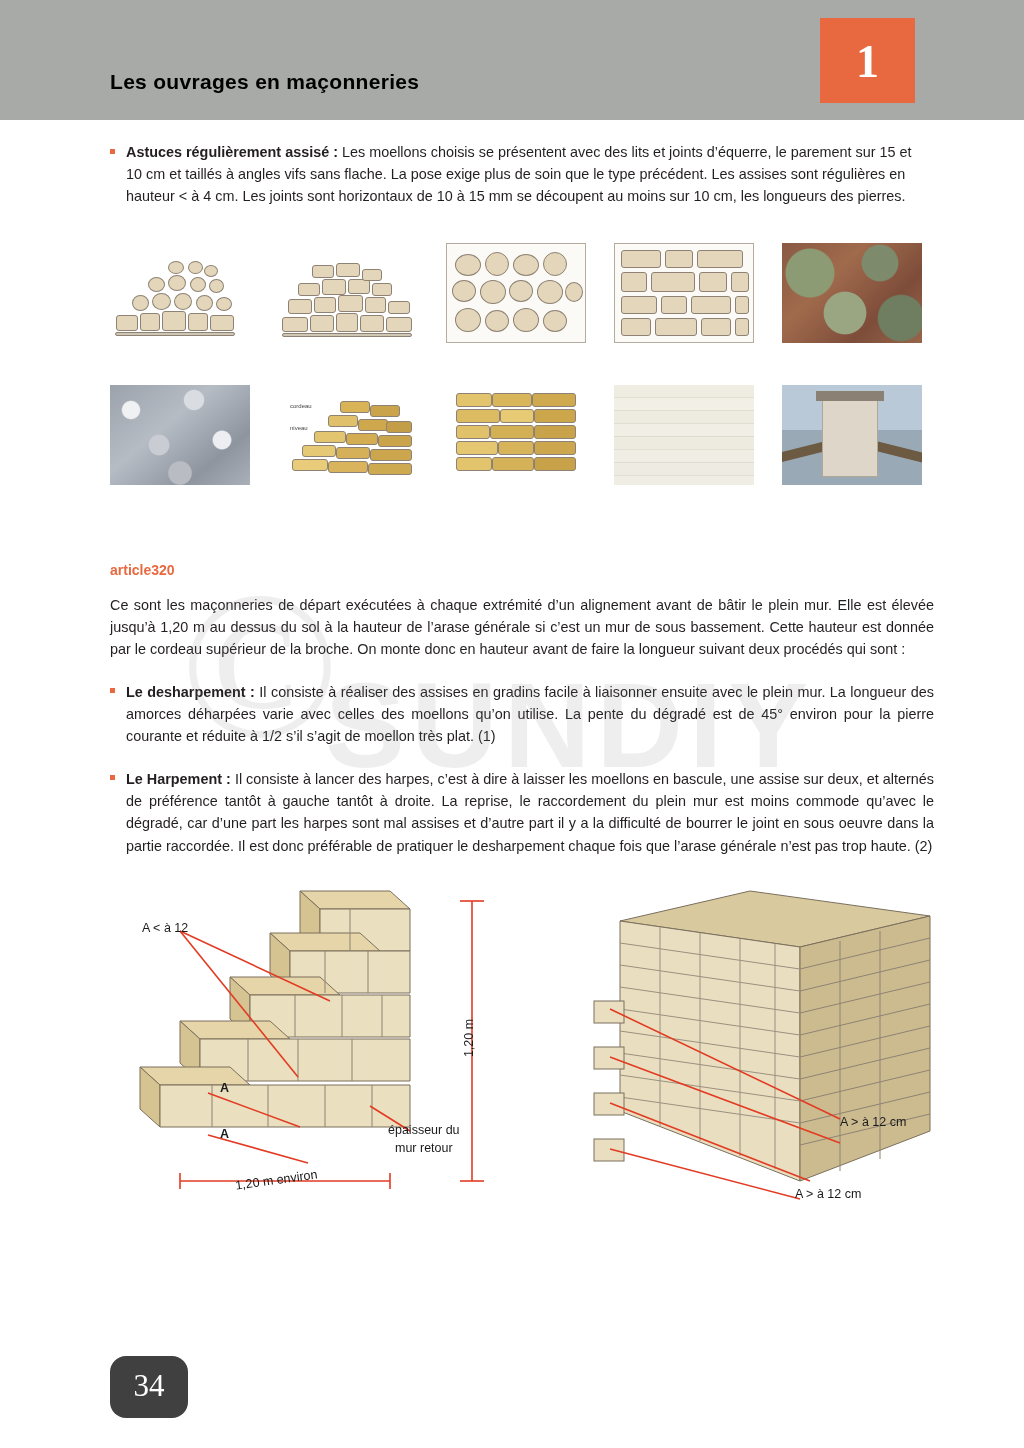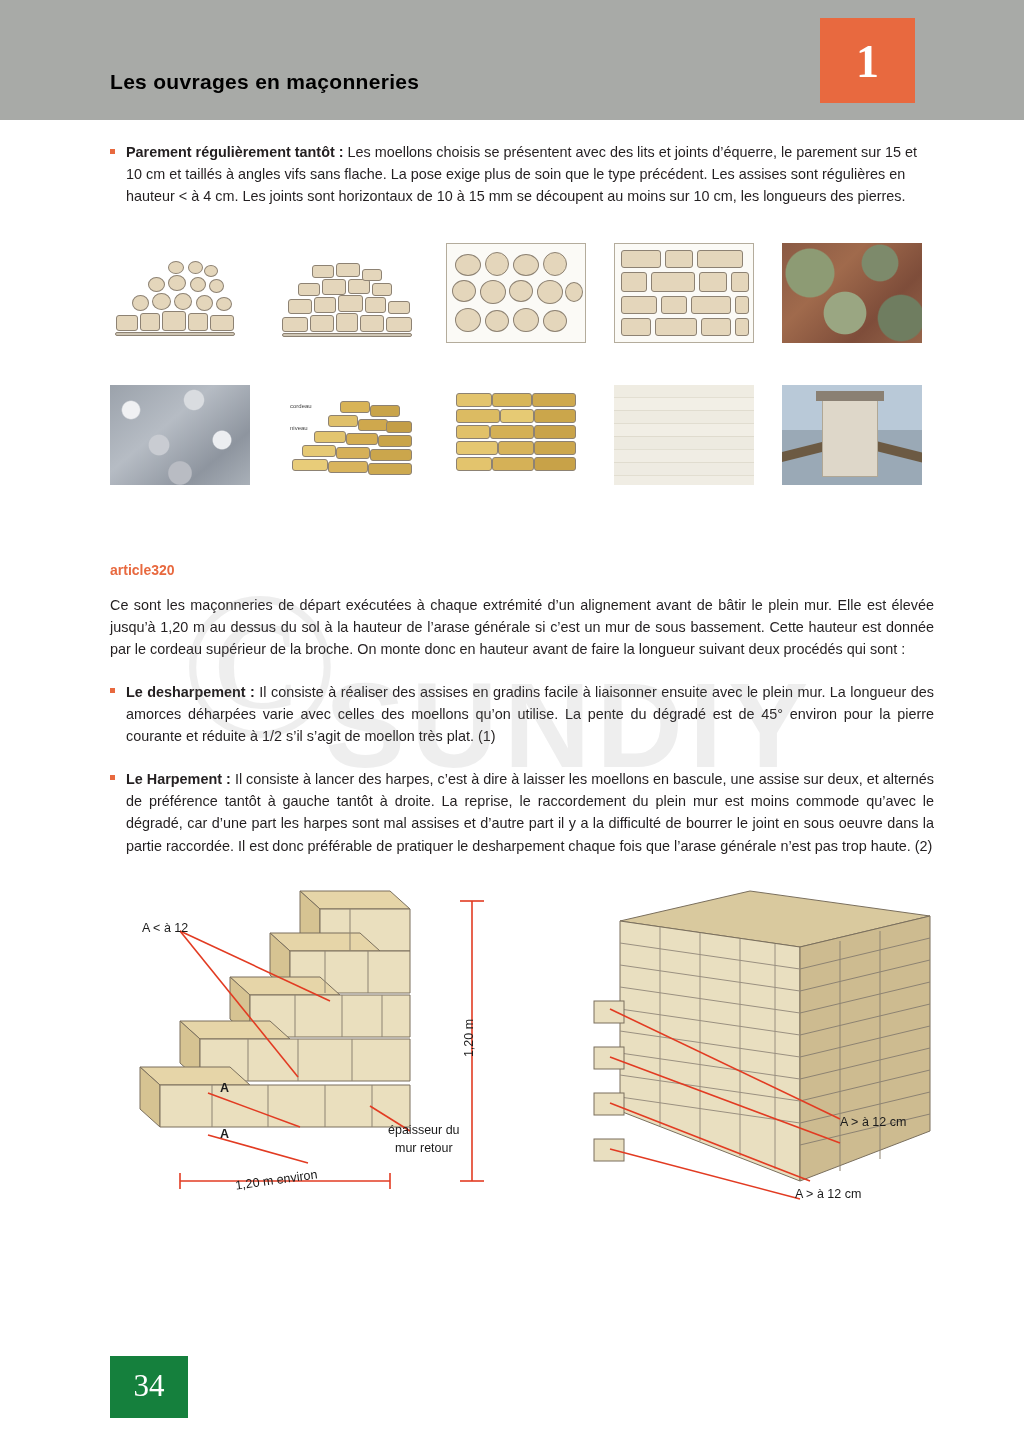--- a/index.html
+++ b/index.html
@@ -265,21 +265,22 @@
     top: 1340px;
     width: 1024px;
     height: 108px;
   }
   .page-box {
     position: absolute;
     left: 110px;
     top: 16px;
     width: 78px;
     height: 62px;
-    background: #15803d;
+    background: #404040;
+    border-radius: 16px;
   }
   .page-num {
     position: absolute;
     width: 100%;
     text-align: center;
     top: 12px;
     font-size: 31px;
     color: #ffffff;
     font-family: "Liberation Serif", serif;
   }
@@ -298,21 +299,21 @@
 
 <div class="header-band"></div>
 <div class="header-title">Les ouvrages en maçonneries</div>
 <div class="chapter-box">
   <div class="chapter-num">1</div>
 </div>
 
 <div class="content">
 
   <div class="bullet-block">
-    <b>Parement régulièrement tantôt :</b><span> Les moellons choisis se présentent avec des lits et joints d’équerre, le parement sur 15 et 10 cm et taillés à angles vifs sans flache. La pose exige plus de soin que le type précédent. Les assises sont régulières en hauteur &lt; à 4 cm. Les joints sont horizontaux de 10 à 15 mm se découpent au moins sur 10 cm, les longueurs des pierres.</span>
+    <b>Astuces régulièrement assisé :</b><span> Les moellons choisis se présentent avec des lits et joints d’équerre, le parement sur 15 et 10 cm et taillés à angles vifs sans flache. La pose exige plus de soin que le type précédent. Les assises sont régulières en hauteur &lt; à 4 cm. Les joints sont horizontaux de 10 à 15 mm se découpent au moins sur 10 cm, les longueurs des pierres.</span>
   </div>
 
   <div class="fig-row row1">
 
     <div class="fig">
       <div class="stones">
         <div class="stone" style="left:6px;  top:72px; width:22px;height:16px;"></div>
         <div class="stone" style="left:30px; top:70px; width:20px;height:18px;"></div>
         <div class="stone" style="left:52px; top:68px; width:24px;height:20px;"></div>
         <div class="stone" style="left:78px; top:70px; width:20px;height:18px;"></div>

